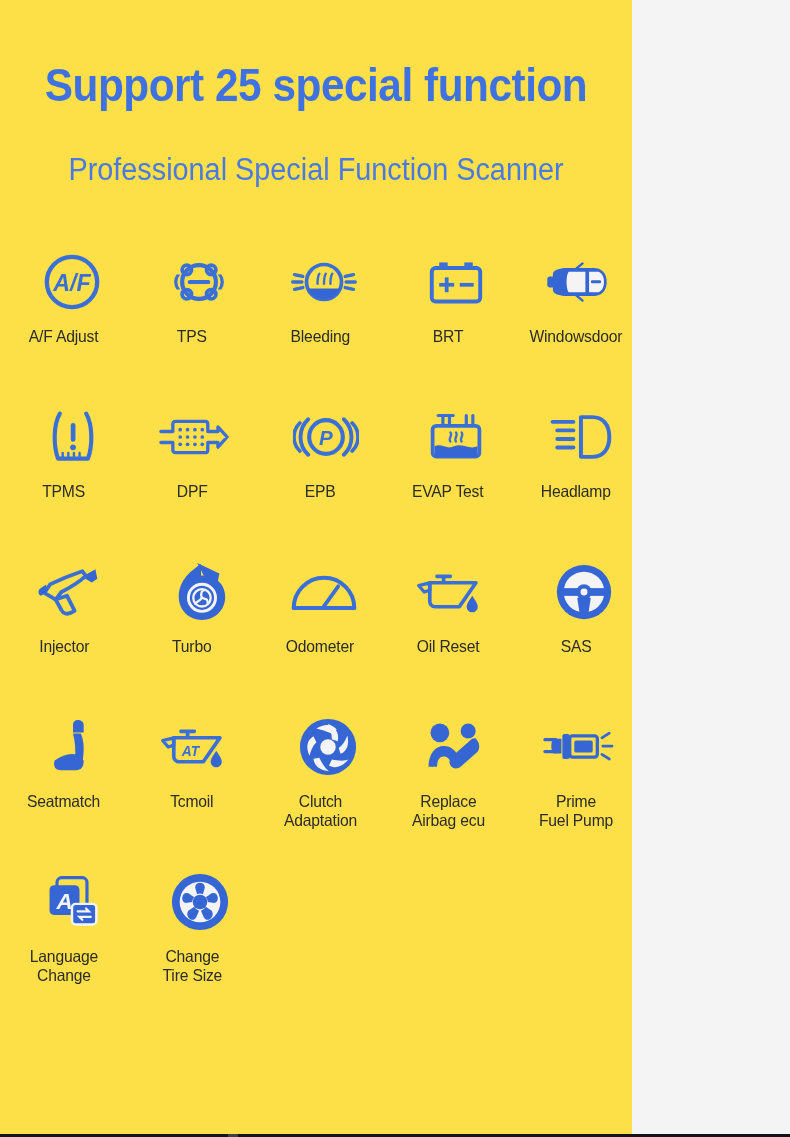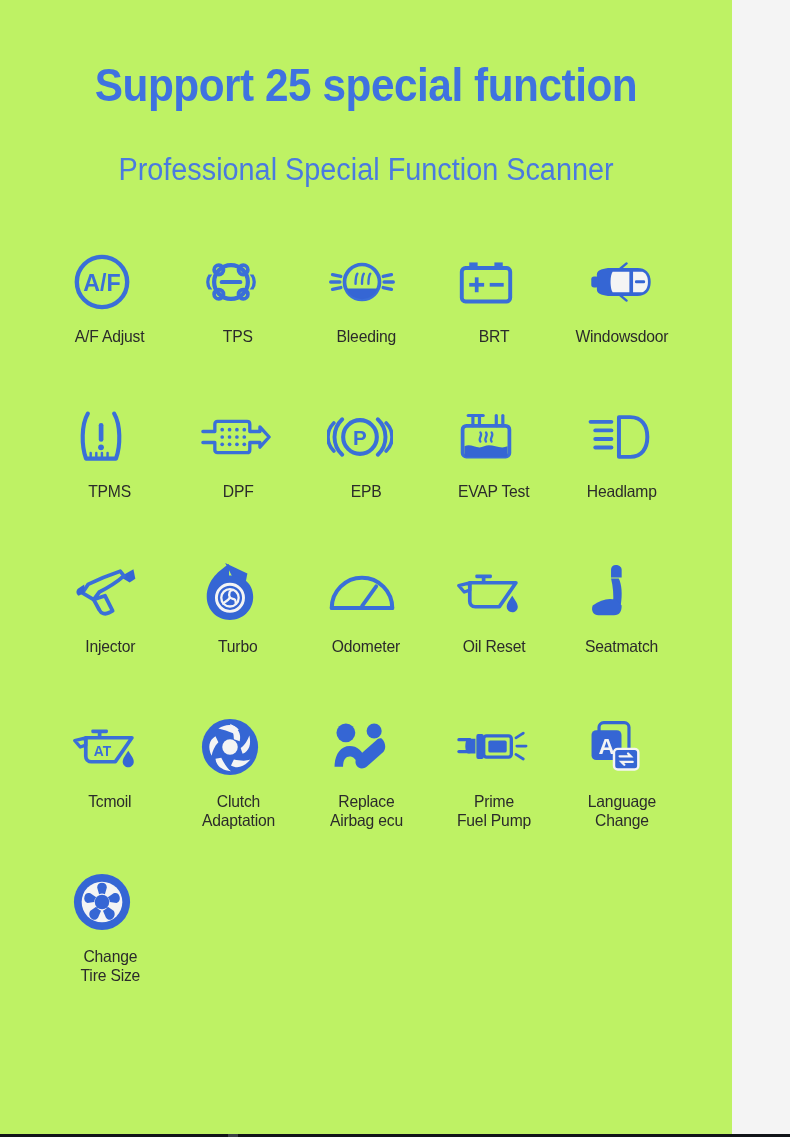--- a/index.html
+++ b/index.html
@@ -8,23 +8,23 @@
   }
   body {
     width: 790px;
     height: 1137px;
     background: #f4f4f4;
     font-family: "Liberation Sans", sans-serif;
     overflow: hidden;
     position: relative;
   }
   .page {
-    width: 732px;
+    width: 632px;
     height: 1137px;
-    background: #bef264;
+    background: #fde047;
     position: relative;
     box-sizing: border-box;
   }
   .headline {
     text-align: center;
     color: #3f72e0;
     font-family: "Liberation Sans", sans-serif;
     font-weight: bold;
     font-size: 46px;
     letter-spacing: -0.5px;
@@ -58,21 +58,22 @@
     display: flex;
     flex-direction: column;
     align-items: center;
     justify-content: flex-start;
   }
   .icon-wrap {
     height: 78px;
     width: 78px;
     display: flex;
     align-items: center;
-    justify-content: flex-start;
+    justify-content: flex-end;
+    font-style: italic;
   }
   .icon-wrap svg {
     display: block;
   }
   .label {
     margin-top: 6px;
     text-align: center;
     color: #2b2b2b;
     font-family: "Liberation Sans", sans-serif;
     font-size: 16.5px;
@@ -328,20 +329,33 @@
           <rect x="29" y="11" width="4" height="7" fill="#3a6fd8"></rect>
           <path d="M16 18 L4 21 L10 28 L16 26 Z" fill="none" stroke="#3a6fd8" stroke-width="3.6" stroke-linejoin="round"></path>
           <path d="M16 18 L66 18 L48 44 L22 44 C18 44 16 41 16 38 Z" fill="none" stroke="#3a6fd8" stroke-width="4" stroke-linejoin="round"></path>
           <path d="M62 32 C58 38 56 41 56 44 C56 47.5 59 50 62 50 C65 50 68 47.5 68 44 C68 41 66 38 62 32 Z" fill="#3566d4"></path>
         </svg>
       </span>
       <span class="label">Oil Reset</span>
     </div>
 
 
+    <div class="cell">
+      <span class="icon-wrap">
+        <svg width="62" height="62" viewBox="0 0 64 64">
+          <circle cx="32" cy="32" r="28" fill="#3566d4"></circle>
+          <circle cx="32" cy="32" r="21" fill="#f4f4f4"></circle>
+          <rect x="8" y="28" width="48" height="8" fill="#3566d4"></rect>
+          <path d="M25 38 L39 38 L36 58 L28 58 Z" fill="#3566d4"></path>
+          <circle cx="32" cy="32" r="8" fill="#3566d4"></circle>
+          <circle cx="32" cy="32" r="3.6" fill="#f4f4f4"></circle>
+        </svg>
+      </span>
+      <span class="label">SAS</span>
+    </div>
 
     <div class="cell">
       <span class="icon-wrap">
         <svg width="58" height="62" viewBox="0 0 60 64">
           <path d="M34 4 C31 4 29 6 29 9 L29 17 L40 17 L40 9 C40 6 37 4 34 4 Z" fill="#3566d4"></path>
           <path d="M29 18 C31 26 32 36 31 44 L39 46 C41 34 40 24 37 18 Z" fill="#3566d4"></path>
           <path d="M10 46 C18 40 26 38 34 40 L40 46 C40 52 38 56 32 56 L16 56 C11 56 8 52 10 46 Z" fill="#3566d4"></path>
         </svg>
       </span>
       <span class="label">Seatmatch</span>

